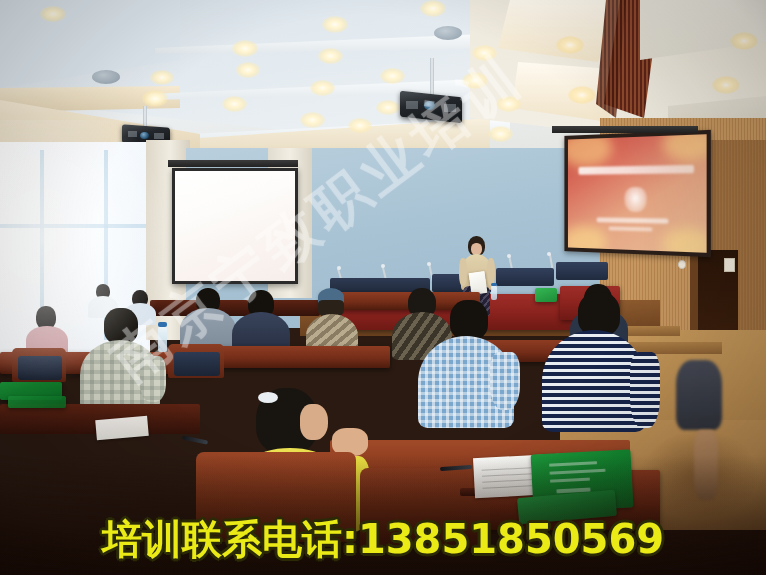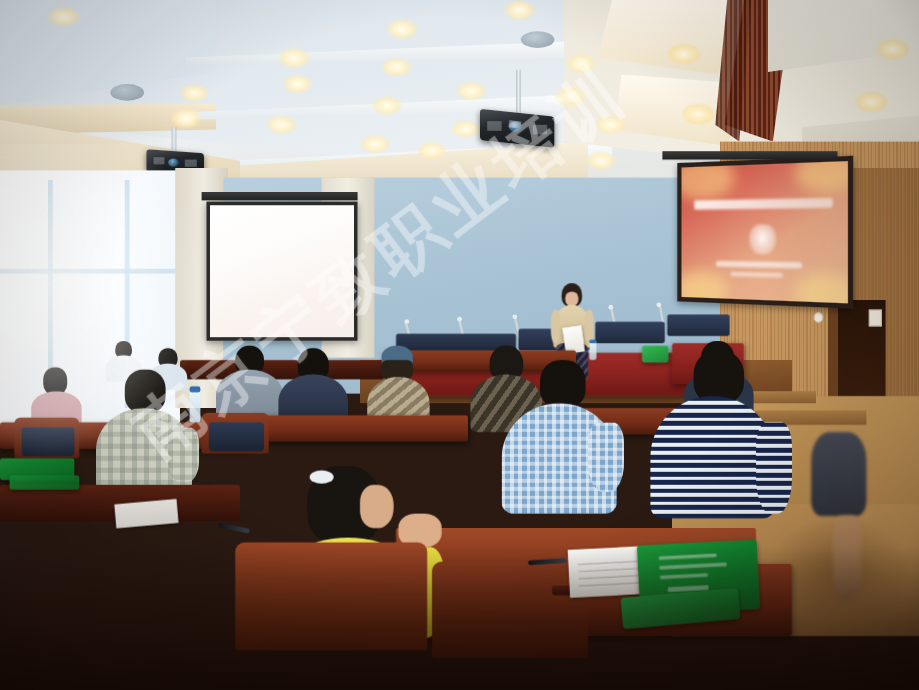--- a/index.html
+++ b/index.html
@@ -451,14 +451,17 @@
   <div class="paper" style="left:96px;top:418px;width:52px;height:20px;transform:rotate(-5deg);opacity:.92;"></div>
 
   <div class="glow-left"></div>
   <div class="vignette"></div>
   <div class="bottom-dark"></div>
 
   <div class="watermark" style="left:120px;top:330px;font-size:56px;
               transform:rotate(-37deg);transform-origin:left center;
               letter-spacing:6px;opacity:.62;">南京宁致职业培训</div>
 
+  <div class="phone-banner">
+    <span class="phone-text">培训联系电话:13851850569</span>
+  </div>
 
 </div>
 
 </body></html>

